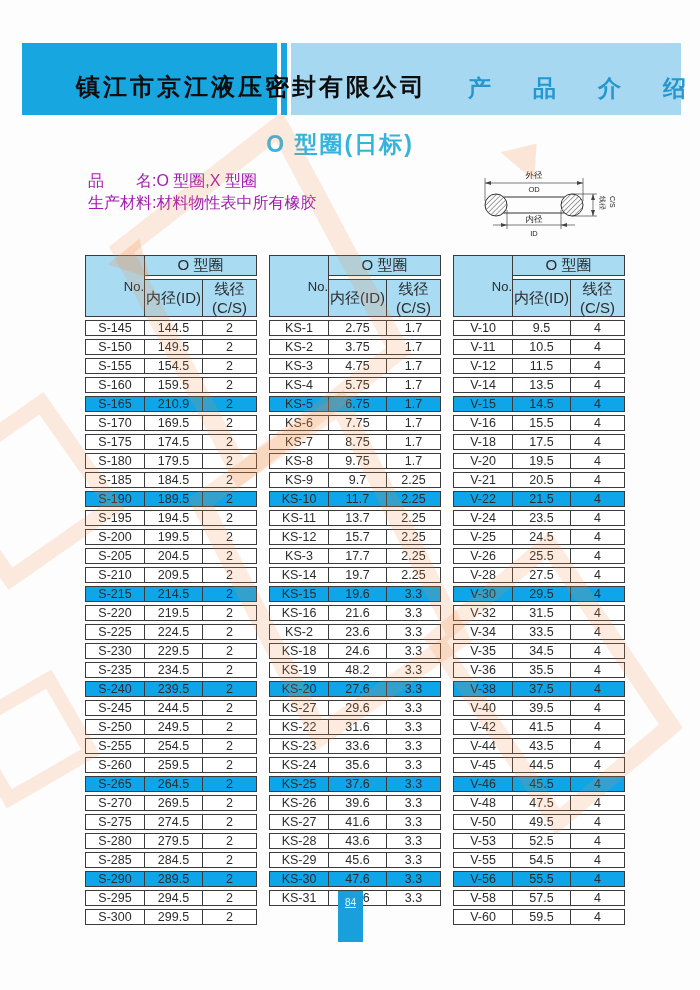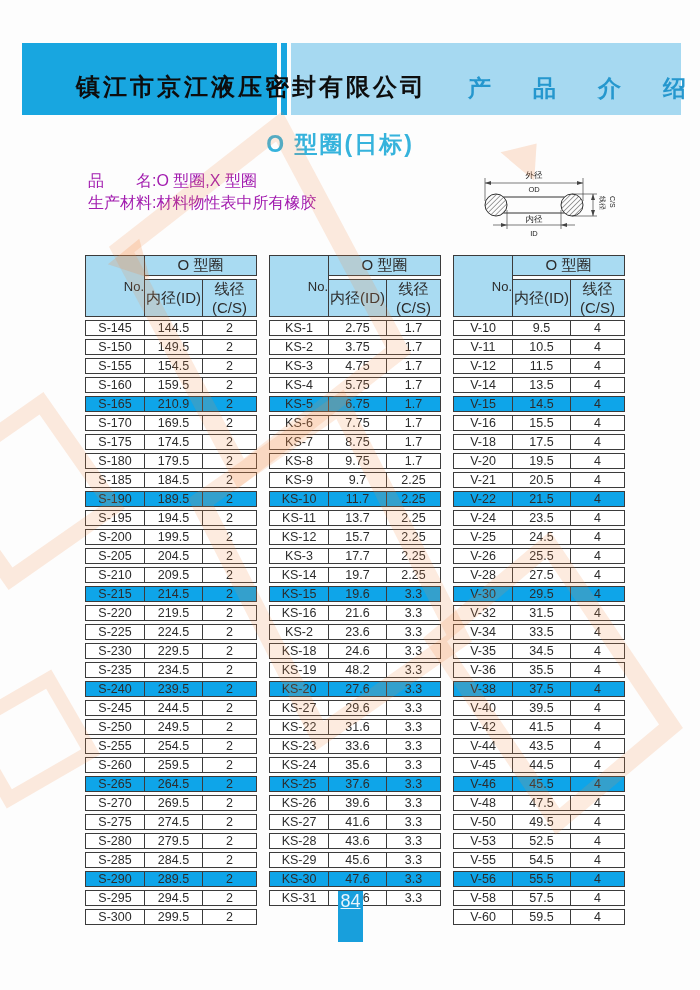--- a/index.html
+++ b/index.html
@@ -44,22 +44,22 @@
     font-size:12.5px;color:#2c2c2c;background:#fff;font-weight:normal;
   }
   .edge{border-left:1px solid #3b3b3b;}
   thead th{background:#a9dbf2;height:18px;font-size:15px;}
   th.no-cell{font-size:13px;text-align:right;}
   tr.hl td{background:#0ea5e9;}
   col.c1{width:60px;} col.c2{width:58px;} col.c3{width:54px;}
   
   .page-num{
     position:absolute;left:338px;top:891px;width:25px;height:51px;
-    background:#189fdc;color:#e8f4fd;font-size:18px;text-align:center;
-    box-sizing:border-box;z-index:1;text-decoration:underline;
+    background:#189fdc;color:#e8f4fd;font-size:10px;text-align:center;
+    padding-top:6px;box-sizing:border-box;z-index:1;text-decoration:underline;
   }
   
   .wm{position:absolute;pointer-events:none;z-index:3;}
   .wm-ring{border-style:solid;border-color:rgba(244,136,64,0.17);background:transparent;}
   .wm1{left:150px;top:165px;width:180px;height:230px;border-width:20px;transform:rotate(-38deg) skewX(-10deg);}
   .wm2{left:235px;top:430px;width:150px;height:240px;border-width:20px;transform:rotate(-35deg) skewX(-8deg);}
   .wm3{left:470px;top:565px;width:130px;height:200px;border-width:18px;transform:rotate(-40deg) skewX(-6deg);}
   .wm4{left:-45px;top:420px;width:110px;height:110px;border-width:16px;transform:rotate(-35deg);}
   .wm5{left:-25px;top:690px;width:80px;height:70px;border-width:14px;transform:rotate(-30deg);}
   .wm-tri{width:0;height:0;border-left:22px solid transparent;border-right:22px solid transparent;}

